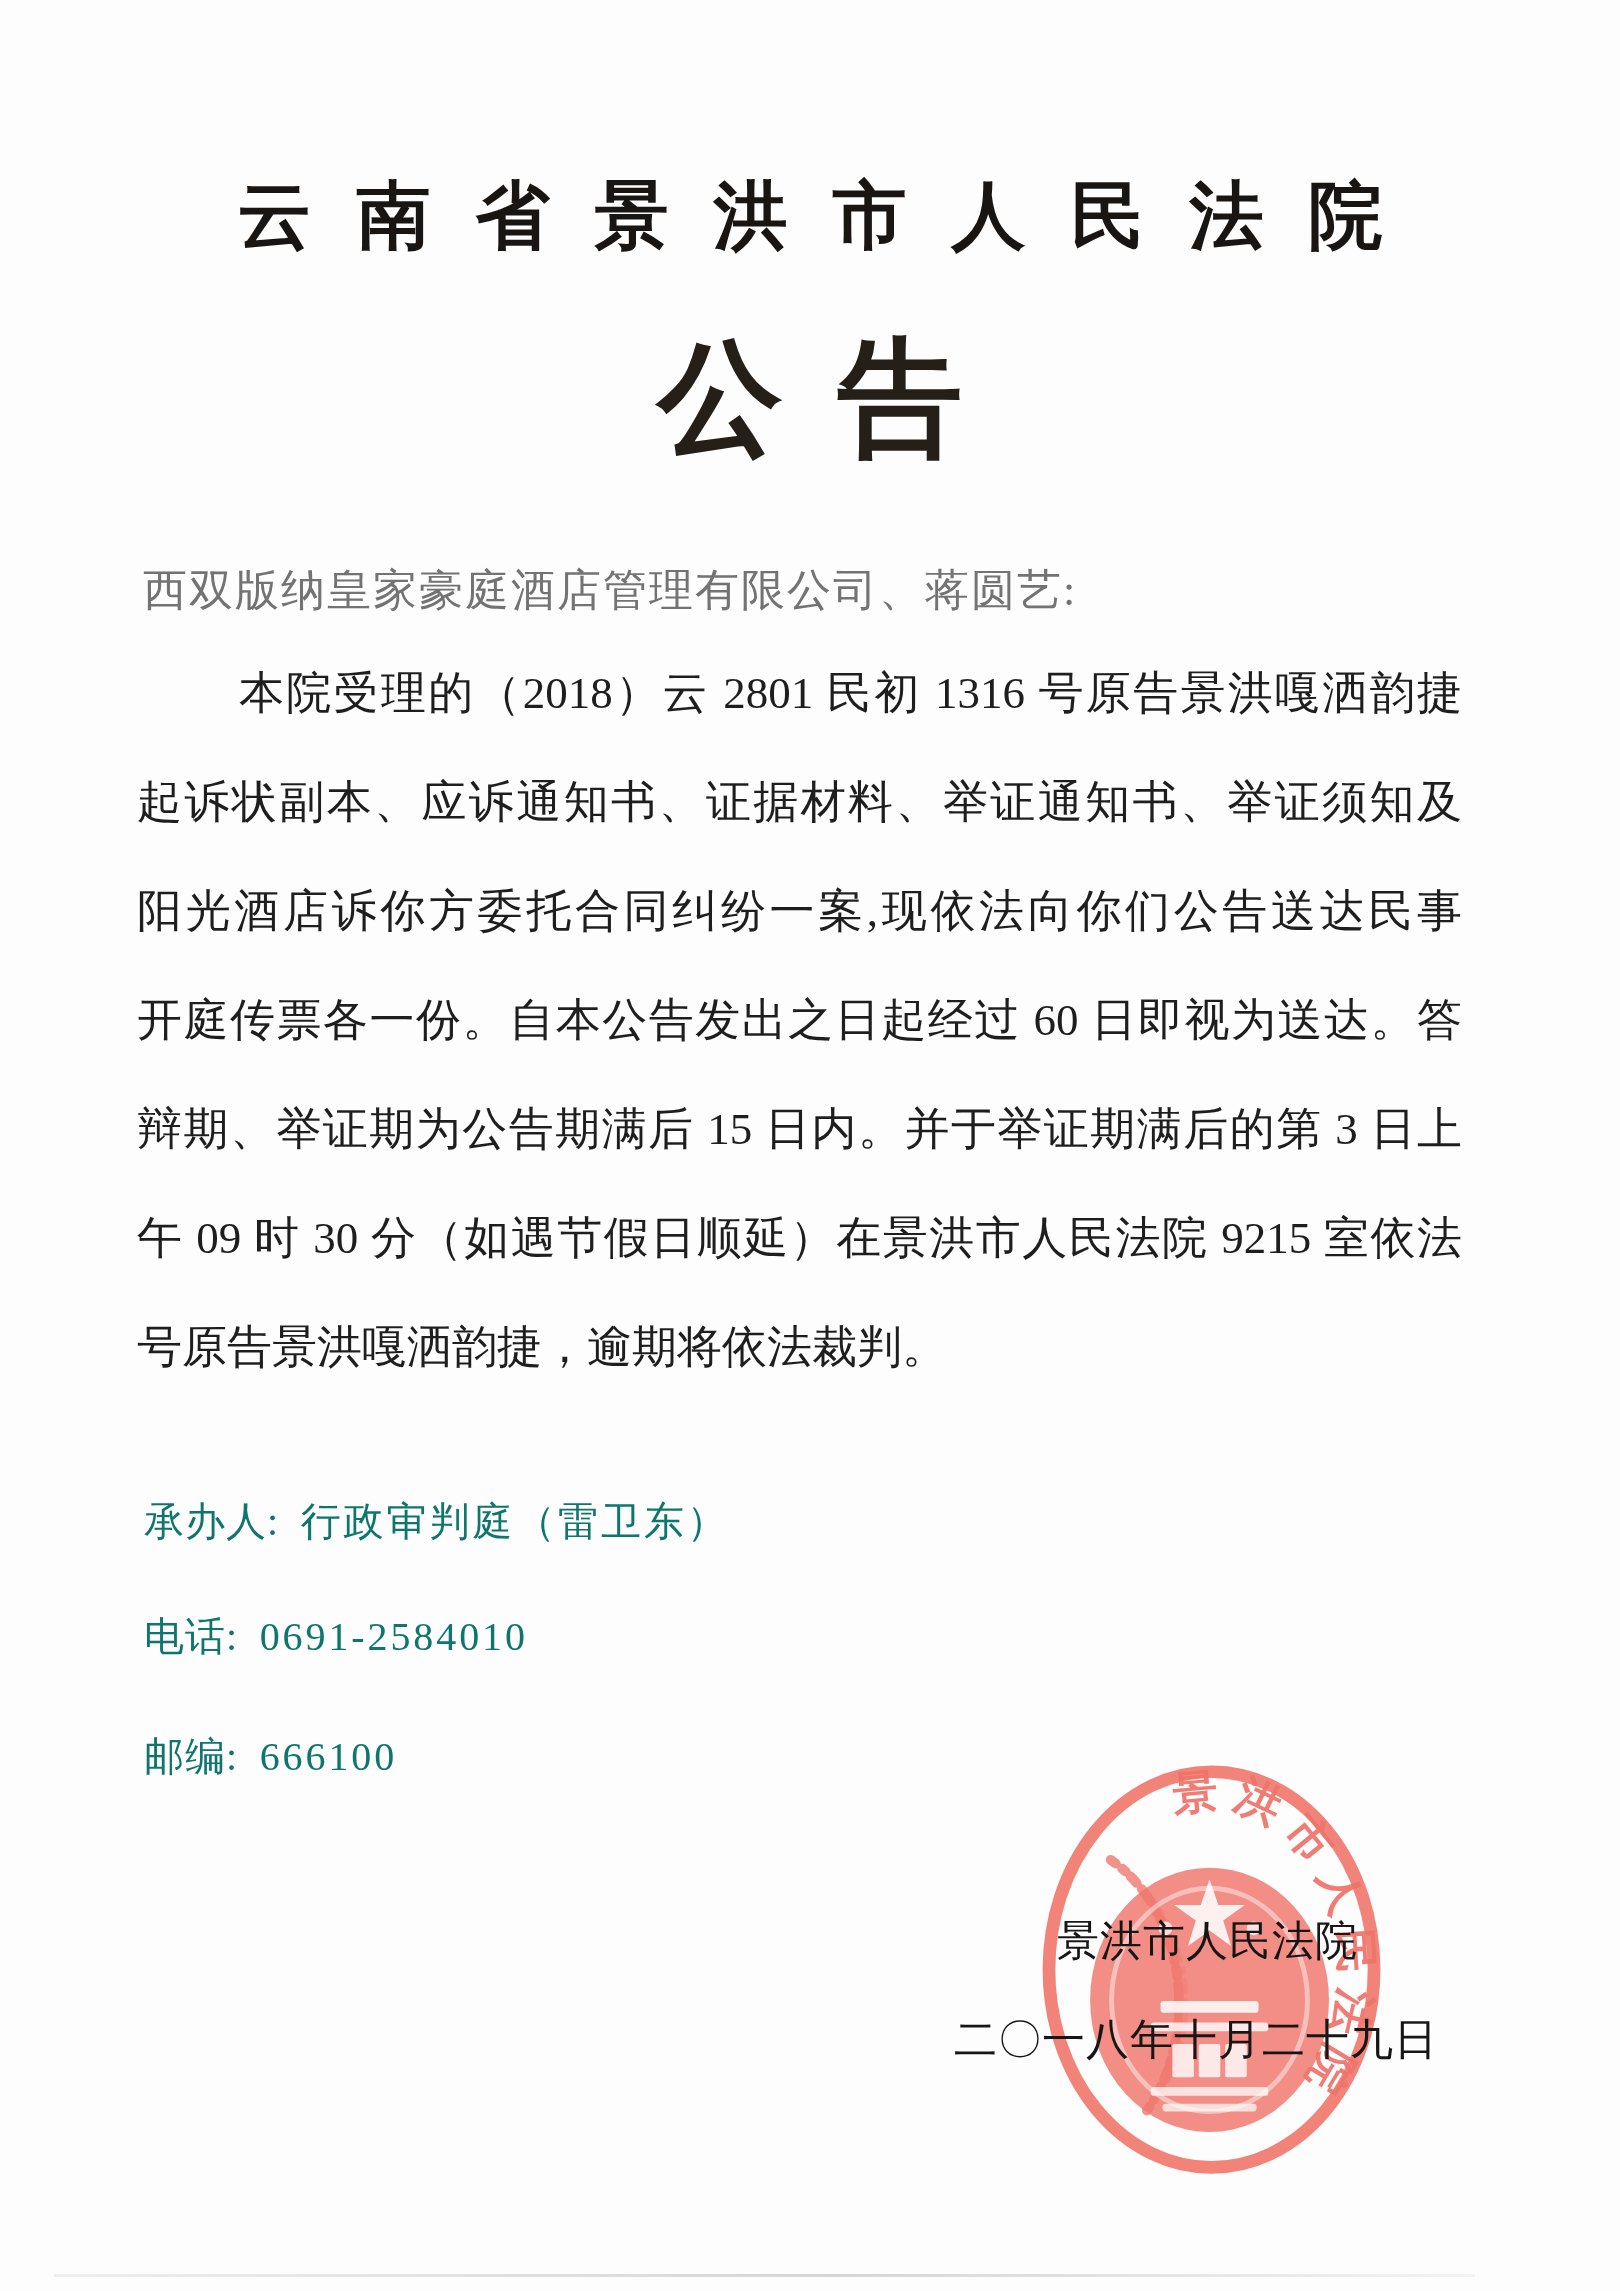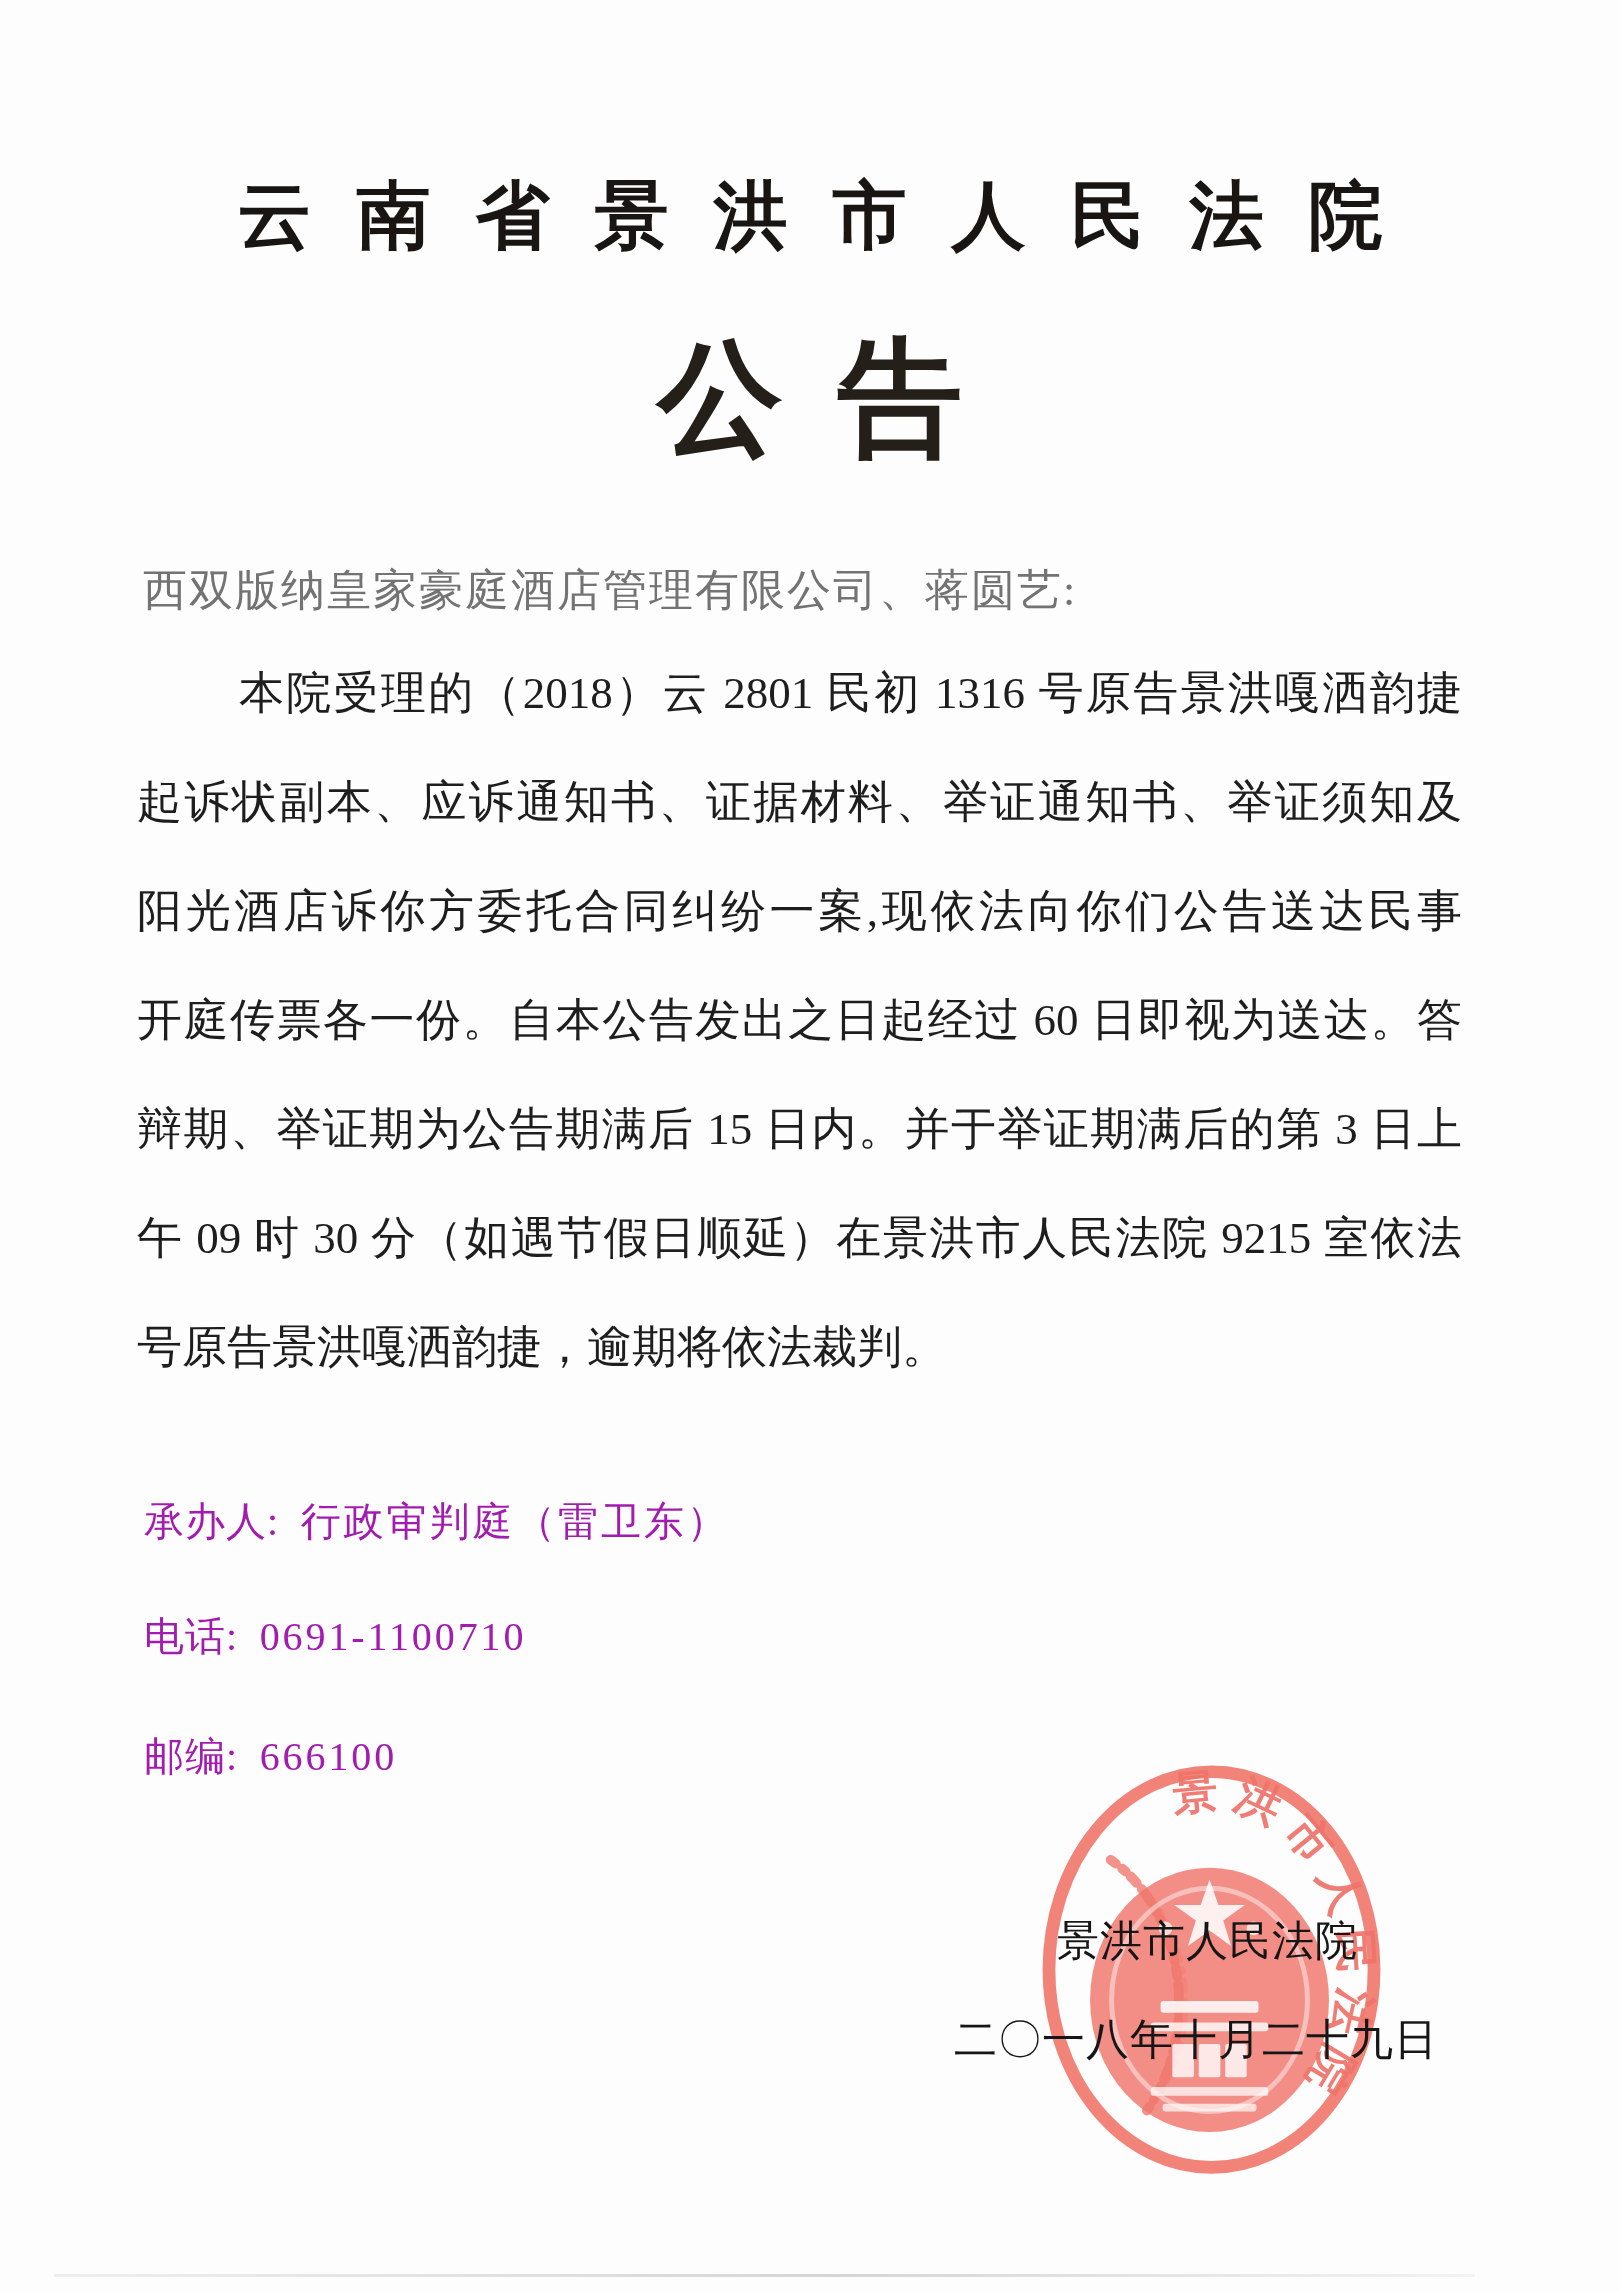--- a/index.html
+++ b/index.html
@@ -60,21 +60,21 @@
     text-align-last: justify;
     white-space: nowrap;
   }
   .body-text .line.first { text-indent: 102px; }
   .body-text .line.last { text-align-last: left; white-space: normal; }
   .contact-line {
     position: absolute;
     left: 144px;
     font-size: 40px;
     letter-spacing: 1px;
-    color: #a21caf;
+    color: #0f766e;
   }
   .contact-line .value { margin-left: 21.6px; letter-spacing: 2.9px; }
   .contact-handler { top: 1494px; }
   .contact-phone   { top: 1609px; }
   .contact-postcode{ top: 1729px; }
   .seal {
     position: absolute;
     left: 1035px;
     top: 1760px;
     width: 353px;
@@ -139,21 +139,21 @@
     <div class="line">开庭传票各一份。自本公告发出之日起经过 60 日即视为送达。答</div>
     <div class="line">辩期、举证期为公告期满后 15 日内。并于举证期满后的第 3 日上</div>
     <div class="line">午 09 时 30 分（如遇节假日顺延）在景洪市人民法院 9215 室依法</div>
     <div class="line last">号原告景洪嘎洒韵捷，逾期将依法裁判。</div>
   </div>
 
   <div class="contact-line contact-handler">
     <span>承办人:</span><span class="value">行政审判庭（雷卫东）</span>
   </div>
   <div class="contact-line contact-phone">
-    <span>电话:</span><span class="value">0691-1100710</span>
+    <span>电话:</span><span class="value">0691-2584010</span>
   </div>
   <div class="contact-line contact-postcode">
     <span>邮编:</span><span class="value">666100</span>
   </div>
 
   <svg class="seal" viewBox="0 0 360 432" aria-hidden="true">
 
     <ellipse cx="180" cy="214" rx="166" ry="202" fill="none" stroke="#ef6a5e" stroke-width="13" opacity="0.92"></ellipse>
 
     <path d="M 114,358 A 132,166 0 0 0 77,102" fill="none" stroke="#ee6a5f" stroke-width="10" stroke-dasharray="5 8 16 8 9 7" stroke-linecap="round" opacity="0.8"></path>

